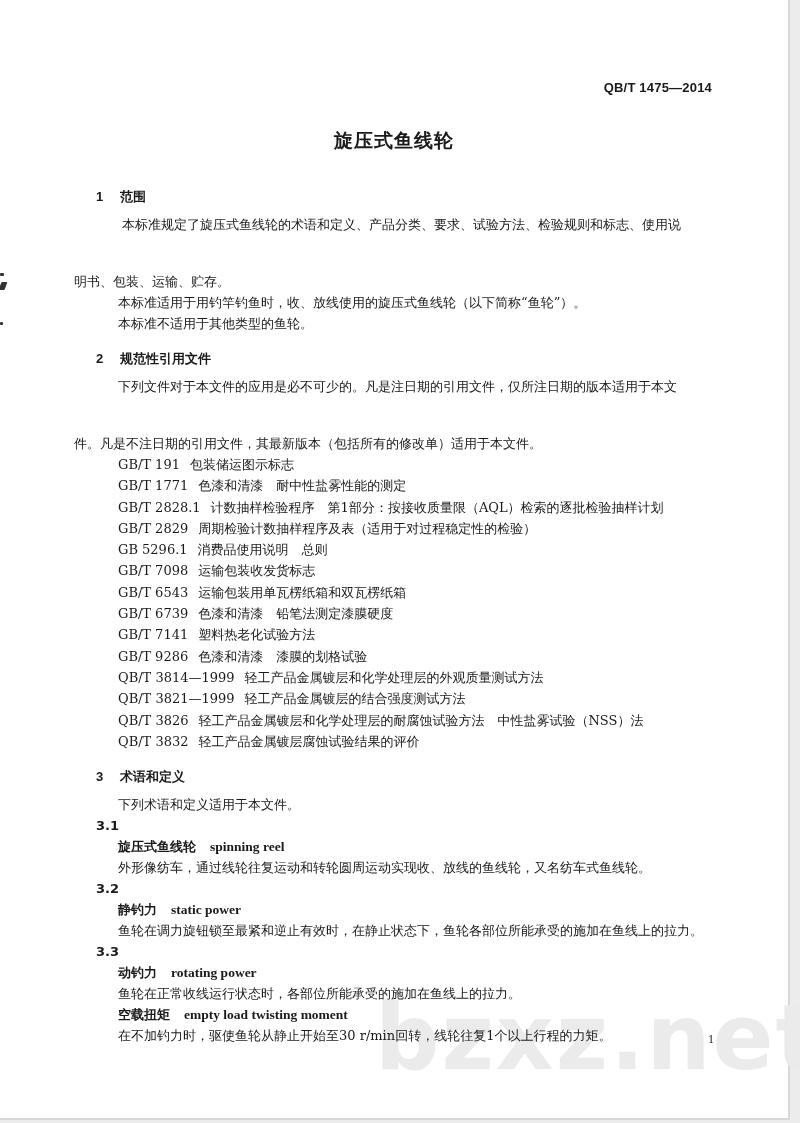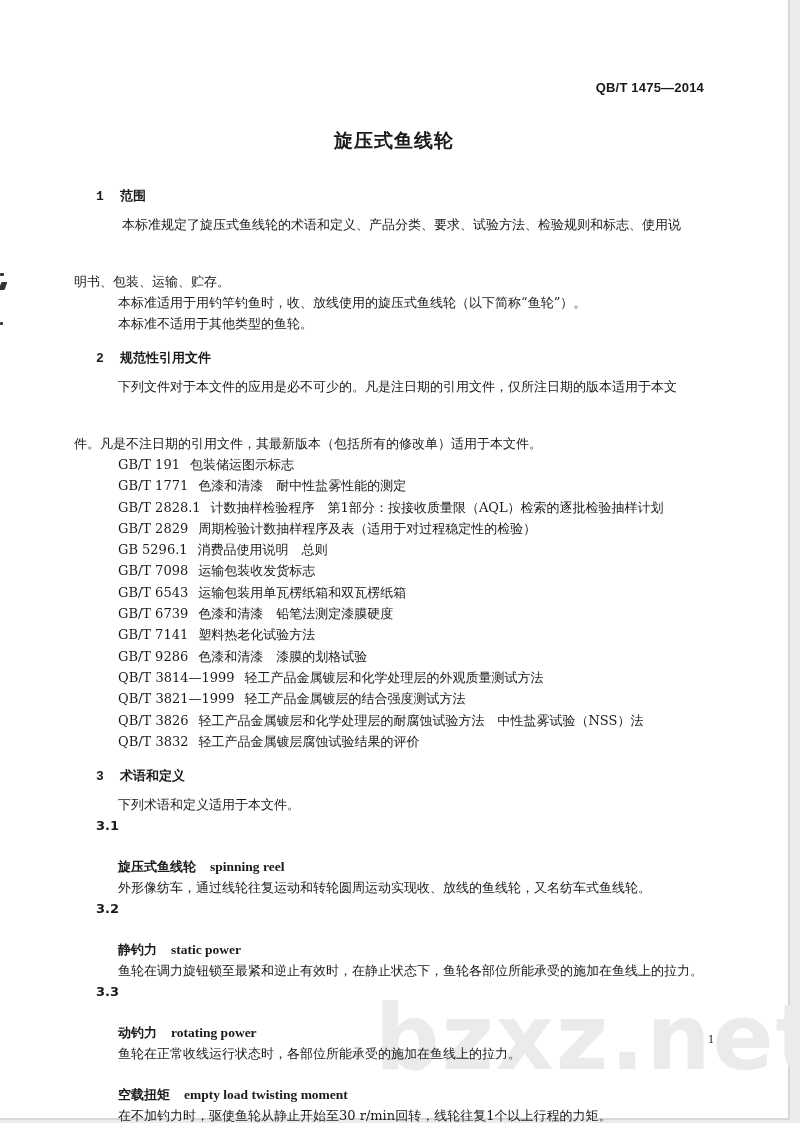--- a/index.html
+++ b/index.html
@@ -10,50 +10,50 @@
       color: #1a1a1a;
     }
     .page {
       position: absolute; left: 0; top: 0;
       width: 788px; height: 1118px;
       background: #ffffff;
       border-right: 2px solid #d8d8d8;
       border-bottom: 2px solid #d8d8d8;
     }
     .std-code {
-      position: absolute; right: 84px; top: 80px;
+      position: absolute; right: 76px; top: 80px;
       font-family: "Liberation Sans", "DejaVu Sans", sans-serif;
       font-weight: bold; font-size: 13px; letter-spacing: 0.2px;
     }
     .doc-title {
       position: absolute; left: 0; width: 788px; top: 128px;
       text-align: center;
       font-family: "DejaVu Sans", sans-serif;
       font-weight: bold; font-size: 19px; letter-spacing: 1px;
     }
     .content {
       position: absolute; left: 96px; top: 186px; width: 636px;
       font-size: 13px; line-height: 21px;
     }
     .sec-head {
-      font-family: Liberation Mono, monospace;
+      font-family: Liberation Sans, sans-serif;
       font-weight: bold; font-size: 13px;
       margin: 0 0 7px 0;
     }
     .sec-head .num { display: inline-block; width: 24px; }
     .para { text-indent: 26px; margin: 0; }
     .para.cont { text-indent: 0; margin-top: 36px; }
     .sec { margin-bottom: 10px; }
     .ref { padding-left: 22px; white-space: nowrap; line-height: 21.3px; }
     .ref .code { display: inline-block; margin-right: 10px; }
     .term-num {
       font-family: "DejaVu Sans", sans-serif; font-weight: bold;
       font-size: 13px; margin: 0; line-height: 21px;
     }
-    .term-name { padding-left: 22px; font-weight: bold; line-height: 21px; margin-top: 20px; }
+    .term-name { padding-left: 22px; font-weight: bold; line-height: 21px; }
     .term-name .en { margin-left: 14px; font-family: "Liberation Serif", serif; font-size: 13.5px; }
     .term-def { padding-left: 22px; line-height: 21px; white-space: nowrap; }
     .watermark {
       position: absolute; left: 375px; top: 985px;
       font-family: "DejaVu Sans", sans-serif; font-weight: bold;
       font-size: 90px; color: #ebebeb; letter-spacing: 2px;
       z-index: 0;
     }
     .page-number {
       position: absolute; left: 708px; top: 1032px; font-size: 12px;

